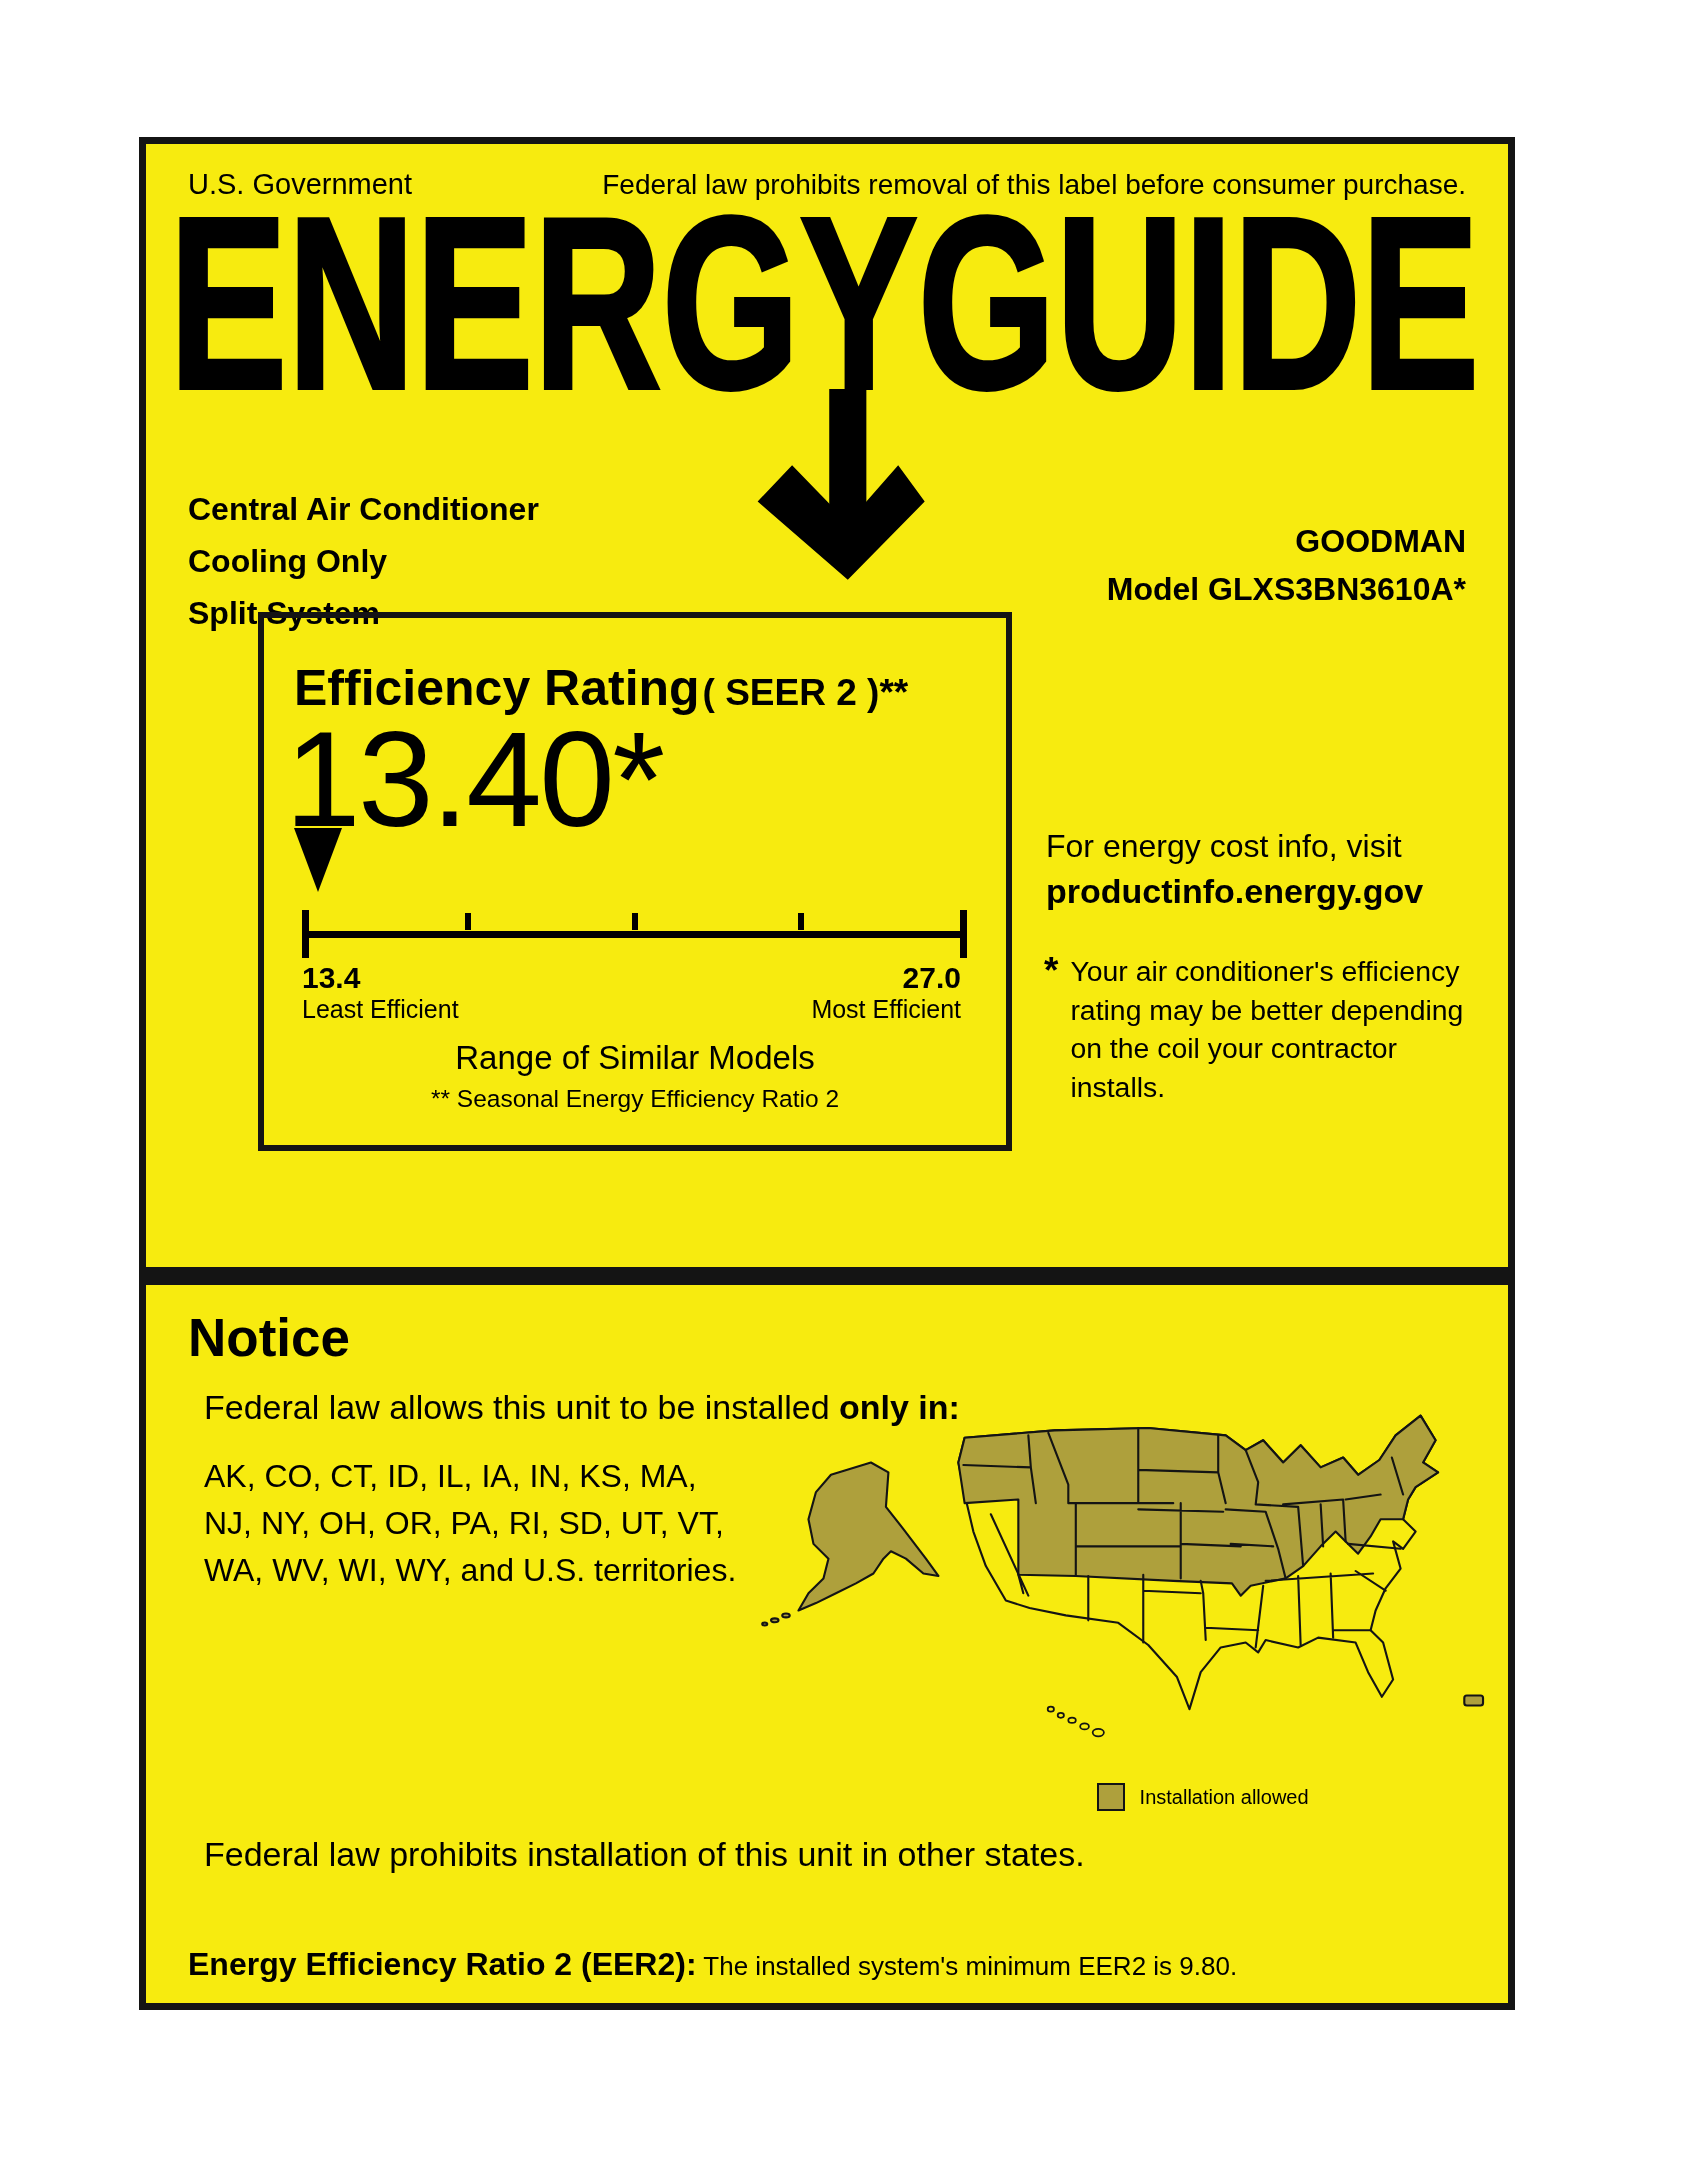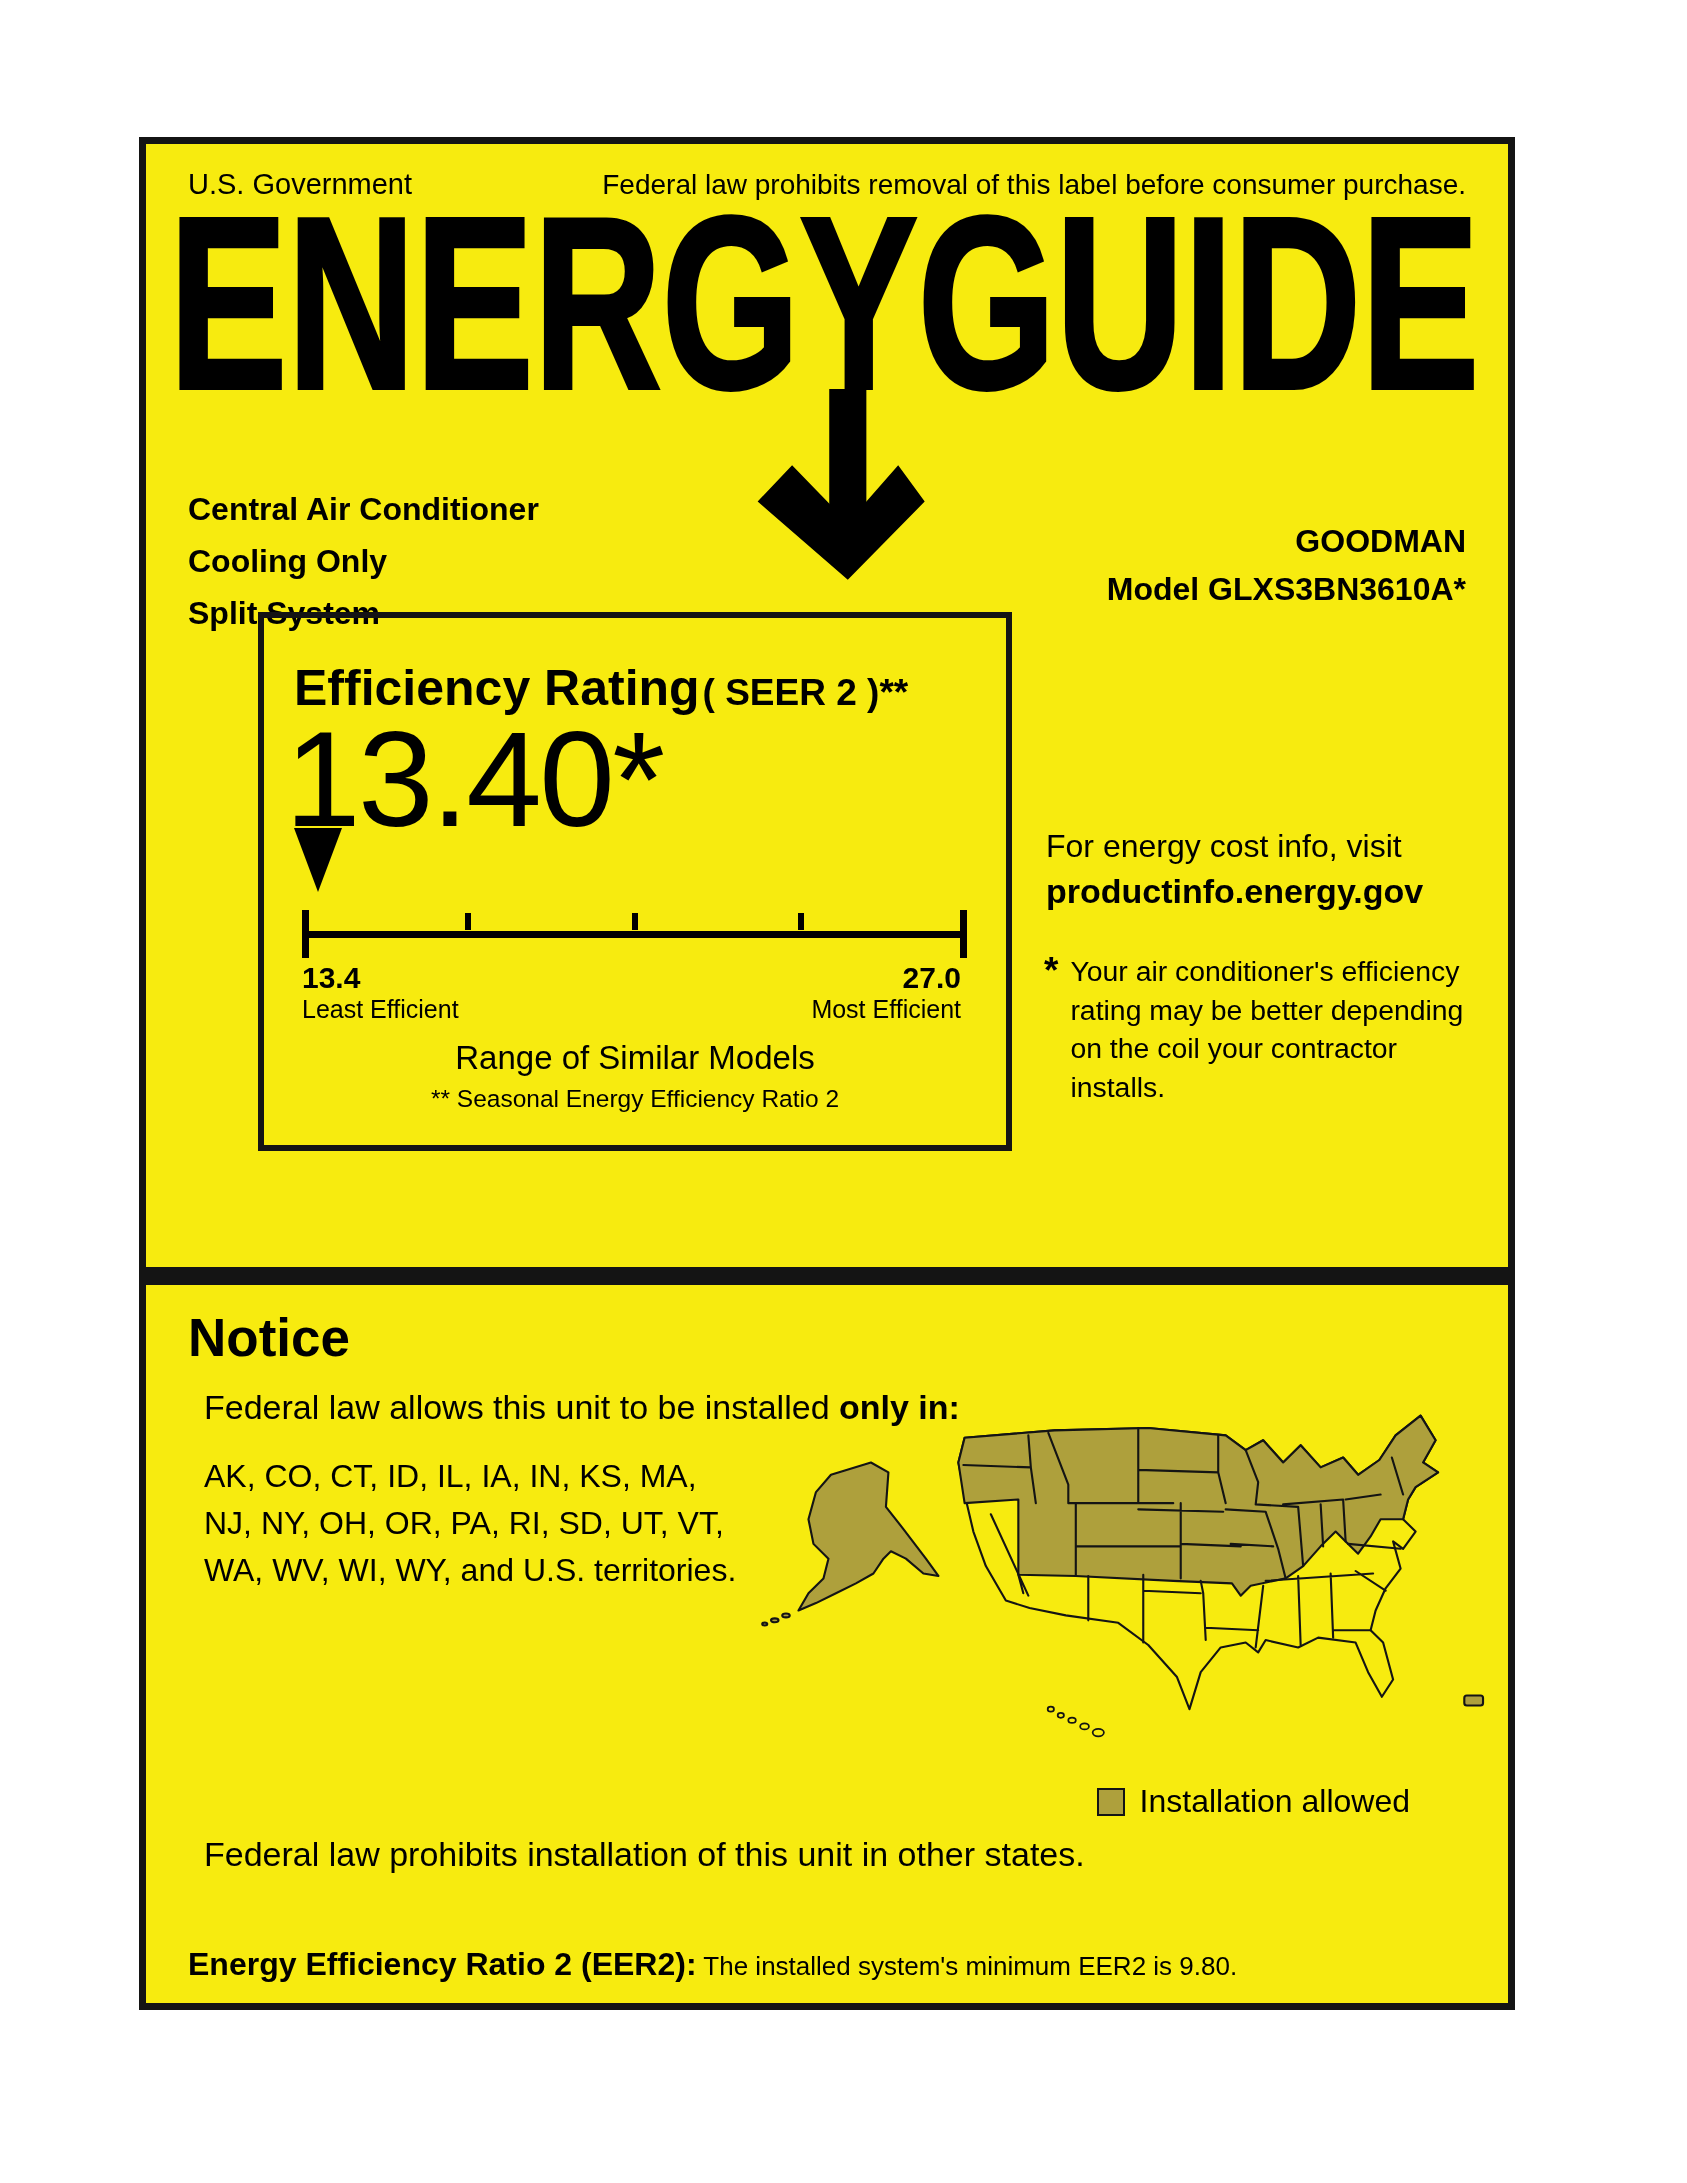--- a/index.html
+++ b/index.html
@@ -47,21 +47,21 @@
   .note .star{font-size:37px;font-weight:bold;line-height:1;}
   .note .txt{font-size:28.4px;line-height:1.36;}
   .divider{left:0;top:1123px;width:1362px;height:18px;background:#141414;}
   .notice-h{left:42px;top:1163px;font-size:53px;font-weight:bold;}
   .allows{left:58px;top:1244px;font-size:34px;}
   .allows b{font-weight:bold;}
   .states{left:58px;top:1309px;font-size:32px;line-height:47px;}
   .map-svg{left:615px;top:1242px;width:787px;height:370px;}
   .legend{left:951px;top:1639px;display:flex;align-items:center;gap:14.6px;}
   .legend .sq{width:28px;height:28px;background:#AEA03C;border:2.6px solid #141414;box-sizing:border-box;}
-  .legend .lbl{font-size:32px;}
+  .legend .lbl{font-size:20px;}
   .prohibits{left:58px;top:1691px;font-size:34px;}
   .eer2{left:42px;top:1782px;white-space:nowrap;margin-top:20px;}
   .eer2 .b{font-size:32px;font-weight:bold;}
   .eer2 .r{font-size:26px;}
 </style>
 </head>
 <body>
 
 <div class="label">
 

